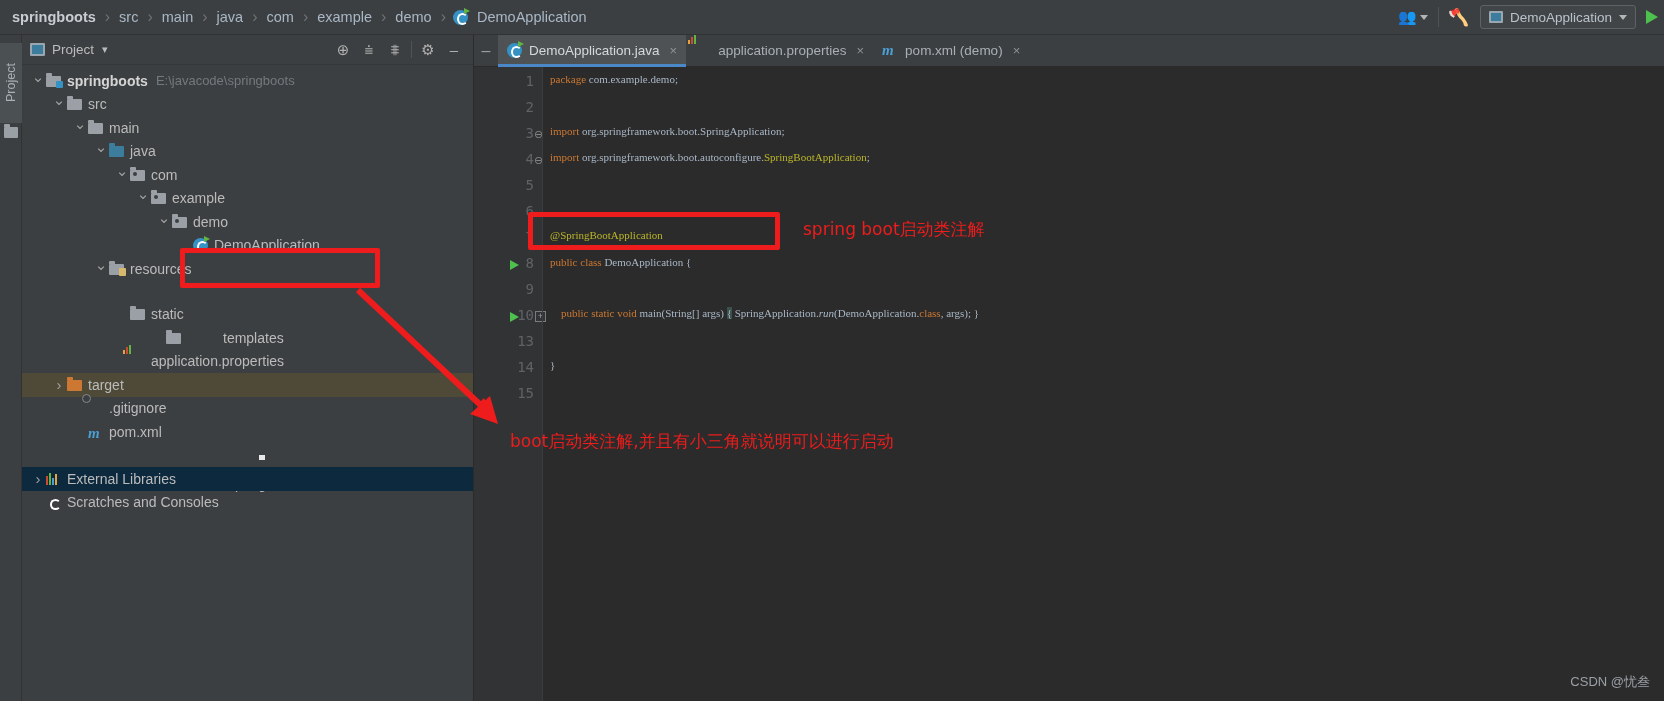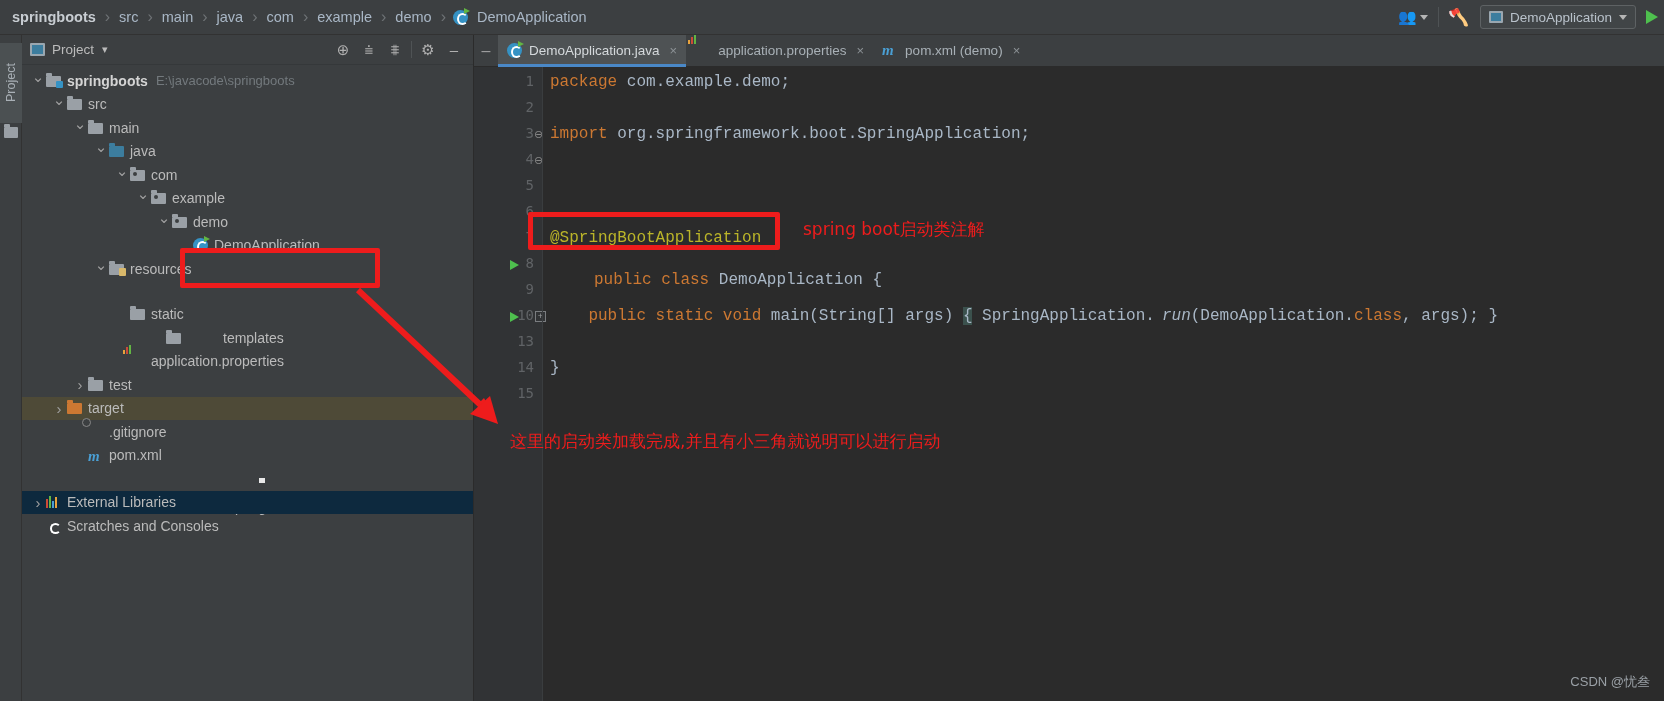--- a/index.html
+++ b/index.html
@@ -213,27 +213,27 @@
     border-left: 9px solid #4ec04e; border-top: 5.5px solid transparent;
     border-bottom: 5.5px solid transparent; cursor: pointer;
   }
   .plusfold {
     position: absolute; left: 61px; width: 11px; height: 11px;
     border: 1px solid #7a7d80; color: #9a9d9f; font-size: 9px;
     line-height: 9px; text-align: center; background: #313335;
   }
   .code-lines {
     position: absolute; left: 68px; top: 0; right: 0; bottom: 0;
-    font-family: Liberation Mono, monospace; font-size: 16px;
+    font-family: Liberation Serif, serif; font-size: 11px;
   }
   .cline { position: absolute; left: 0; white-space: pre; color: #a9b7c6; }
   .kw { color: #cc7832; }
   .anno { color: #bbb529; }
   .light { color: #a9b7c6; }
-  .ital { font-style: italic; margin-left: 7px; }
+  .ital { font-style: italic; }
   .brace-hl { background: #3b514d; }
   .editor-vline {
     position: absolute; left: 68px; top: 0; width: 1px; height: 634px;
     background: #3a3d3f;
   }
 
   
   .annbox {
     position: absolute; border: 5px solid #ee1c1c; border-radius: 2px;
     pointer-events: none;
@@ -414,27 +414,20 @@
           <span class="tlabel">templates</span>
         </div>
         <div class="trow" style="padding-left: 92px;">
           <span class="arrow "></span>
           <span class="ic"><span class="file-ic props-ic"><span class="props-bars">
                 <i></i>
                 <i></i>
                 <i></i>
               </span></span></span>
           <span class="tlabel">application.properties</span>
-        </div>
-        <div class="trow" style="padding-left: 50px;">
-          <span class="arrow right"></span>
-          <span class="ic">
-            <span class="folder"></span>
-          </span>
-          <span class="tlabel">test</span>
         </div>
         <div class="trow hovered" style="padding-left: 29px;">
           <span class="arrow right"></span>
           <span class="ic">
             <span class="folder orange"></span>
           </span>
           <span class="tlabel">target</span>
         </div>
         <div class="trow" style="padding-left: 50px;">
           <span class="arrow "></span>
@@ -515,40 +508,41 @@
           <div class="plusfold" style="top: 244px;">+</div>
           <div class="gutter-line" style="top: 266px;">13</div>
           <div class="gutter-line" style="top: 292px;">14</div>
           <div class="gutter-line" style="top: 318px;">15</div>
         </div>
       <div class="editor-vline"></div>
       <div class="code-lines" id="code">
           <div class="cline" style="top: 6px; left: 8px;"><span class="kw">package</span><span class="light"> com.example.demo;</span></div>
           <div class="cline" style="top: 32px; left: 8px;"></div>
           <div class="cline" style="top: 58px; left: 8px;"><span class="kw">import</span><span class="light"> org.springframework.boot.SpringApplication;</span></div>
+          <div class="cline" style="top: 84px; left: 8px;"><span class="kw">import</span><span class="light"> org.springframework.boot.autoconfigure.</span><span class="anno">SpringBootApplication</span><span class="light">;</span></div>
           <div class="cline" style="top: 110px; left: 8px;"></div>
           <div class="cline" style="top: 136px; left: 8px;"></div>
           <div class="cline" style="top: 162px; left: 8px;"><span class="anno">@SpringBootApplication</span></div>
-          <div class="cline" style="top: 204px; left: 8px; margin-left: 44px;"><span class="kw">public class</span><span class="light"> DemoApplication {</span></div>
+          <div class="cline" style="top: 189px; left: 8px;"><span class="kw">public class</span><span class="light"> DemoApplication {</span></div>
           <div class="cline" style="top: 214px; left: 8px;"></div>
           <div class="cline" style="top: 240px; left: 8px;"><span class="kw">    public static void</span><span class="light"> main(String[] args) </span><span class="brace-hl">{</span><span class="light"> SpringApplication.</span><span class="ital">run</span><span class="light">(DemoApplication.</span><span class="kw">class</span><span class="light">, args); }</span></div>
           <div class="cline" style="top: 266px; left: 8px;"></div>
           <div class="cline" style="top: 292px; left: 8px;"><span class="light">}</span></div>
           <div class="cline" style="top: 318px; left: 8px;"></div>
         </div>
     </div>
   </div>
 
   <div class="annbox" style="left:180px; top:248px; width:200px; height:40px;"></div>
 
   <div class="annbox2" style="left:528px; top:212px; width:252px; height:38px;"></div>
 
   <div class="anntext" style="left:803px; top:218px;">spring boot启动类注解</div>
 
-  <div class="anntext" style="left:510px; top:430px;">这里的启动类加载完成,并且有小三角就说明可以进行启动</div>
+  <div class="anntext" style="left:510px; top:430px;">boot启动类注解,并且有小三角就说明可以进行启动</div>
 
   <svg class="arrow-svg" width="1664" height="701">
     <line x1="358" y1="290" x2="488" y2="412" stroke="#ee1c1c" stroke-width="6"></line>
     <polygon points="498,424 477,405 484,398" fill="#ee1c1c"></polygon>
     <polygon points="498,424 470,414 490,396" fill="#ee1c1c"></polygon>
   </svg>
 
   <div class="watermark">CSDN @忧叁</div>
 </div>
 

